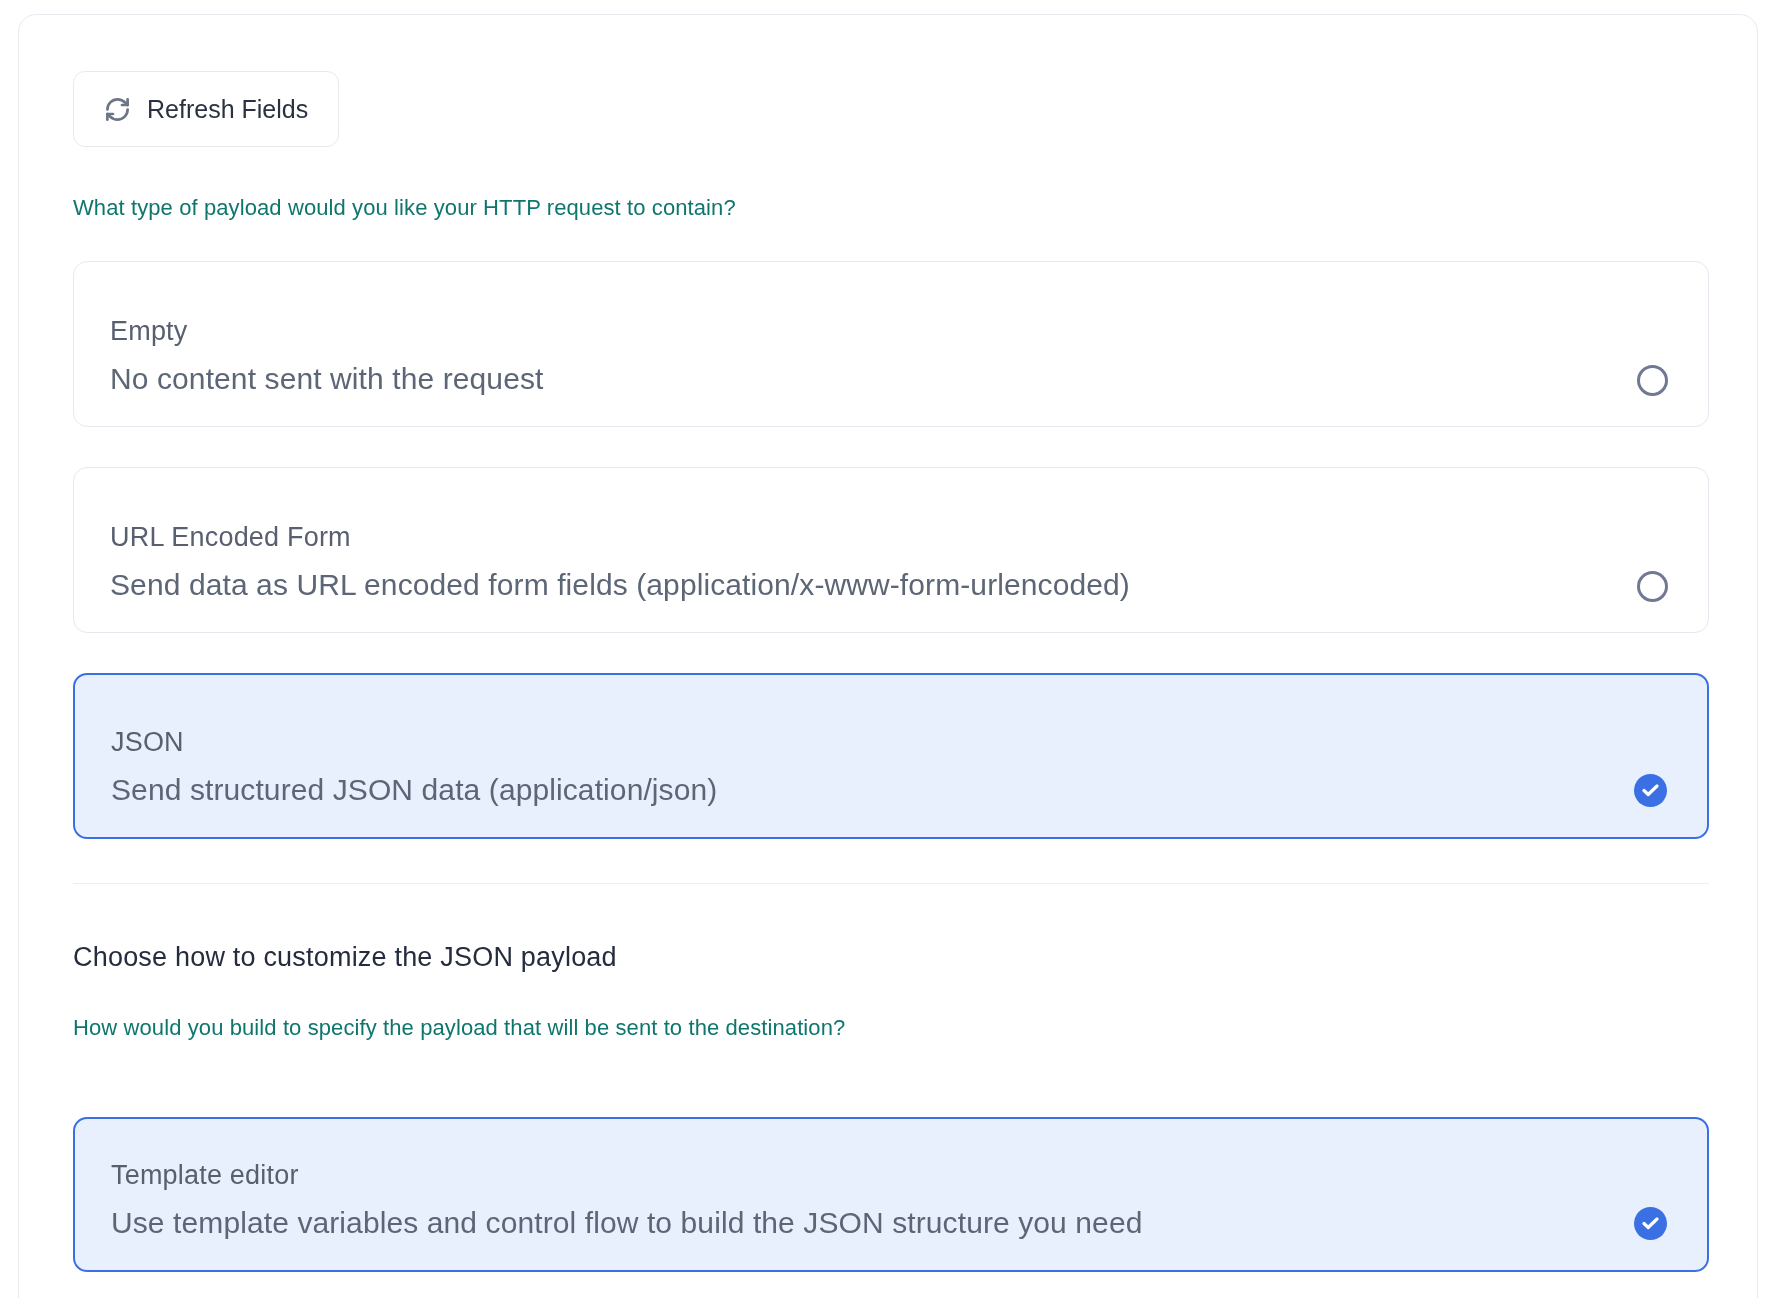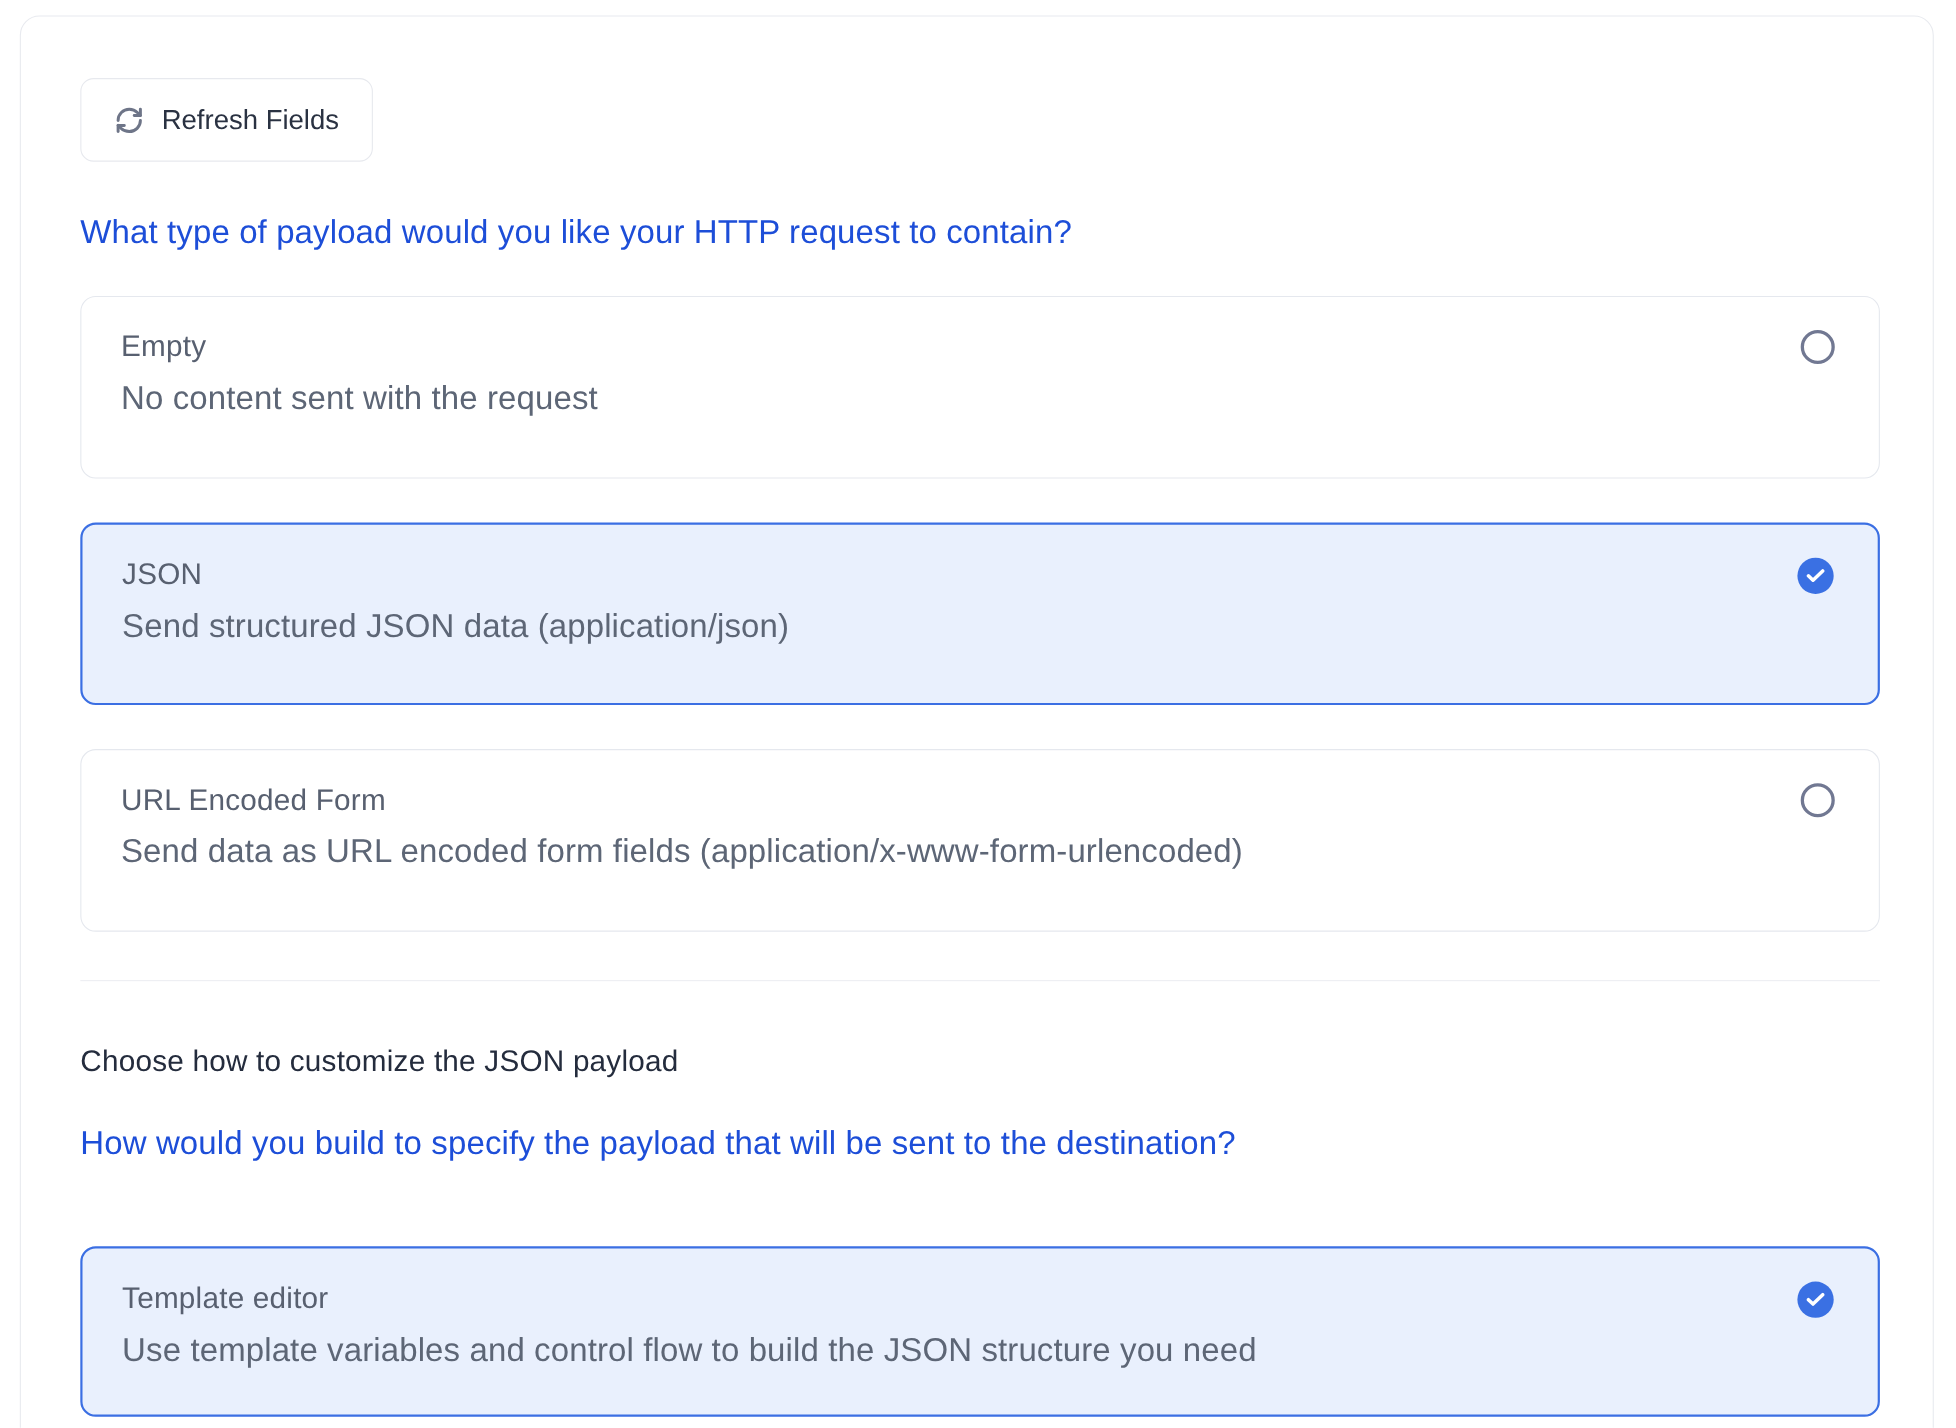--- a/index.html
+++ b/index.html
@@ -46,34 +46,34 @@
     background: #ffffff;
     border: 1.5px solid #e7e9ee;
     border-radius: 12px;
     font-family: "Liberation Sans", sans-serif;
     font-size: 25px;
     color: #2a3242;
     cursor: pointer;
   }
   .question {
     margin-top: 48px;
-    font-size: 30px;
-    color: #1d4ed8;
+    font-size: 22px;
+    color: #0f766e;
     letter-spacing: 0.1px;
   }
   .options { margin-top: 40px; display: flex; flex-direction: column; gap: 40px; }
   .option-card {
     width: 1636px;
     min-height: 166px;
     border: 1.5px solid #e5e8ee;
     border-radius: 14px;
     background: #ffffff;
     display: flex;
     justify-content: space-between;
-    align-items: flex-start;
+    align-items: flex-end;
     padding: 30px 40px 30px 36px;
     cursor: pointer;
   }
   .option-card.selected {
     background: #e9f0fd;
     border: 2px solid #3b6fe3;
   }
   .option-title {
     font-size: 27px;
     font-weight: 400;
@@ -141,38 +141,38 @@
   <div class="options">
 
     <div class="option-card">
       <div>
         <div class="option-title">Empty</div>
         <div class="option-desc">No content sent with the request</div>
       </div>
       <div class="radio"></div>
     </div>
 
+    <div class="option-card">
+      <div>
+        <div class="option-title">URL Encoded Form</div>
+        <div class="option-desc">Send data as URL encoded form fields (application/x-www-form-urlencoded)</div>
+      </div>
+      <div class="radio"></div>
+    </div>
+
     <div class="option-card selected">
       <div>
         <div class="option-title">JSON</div>
         <div class="option-desc">Send structured JSON data (application/json)</div>
       </div>
       <div class="check-circle">
         <svg width="17" height="13" viewBox="0 0 17 13" fill="none" stroke="#ffffff" stroke-width="3.2" stroke-linecap="round" stroke-linejoin="round">
           <path d="M2 6.5 L6.2 10.5 L15 2"></path>
         </svg>
       </div>
-    </div>
-
-    <div class="option-card">
-      <div>
-        <div class="option-title">URL Encoded Form</div>
-        <div class="option-desc">Send data as URL encoded form fields (application/x-www-form-urlencoded)</div>
-      </div>
-      <div class="radio"></div>
     </div>
 
   </div>
 
   <div class="divider"></div>
 
   <div class="section-heading">Choose how to customize the JSON payload</div>
 
   <div class="question question2">How would you build to specify the payload that will be sent to the destination?</div>
 

